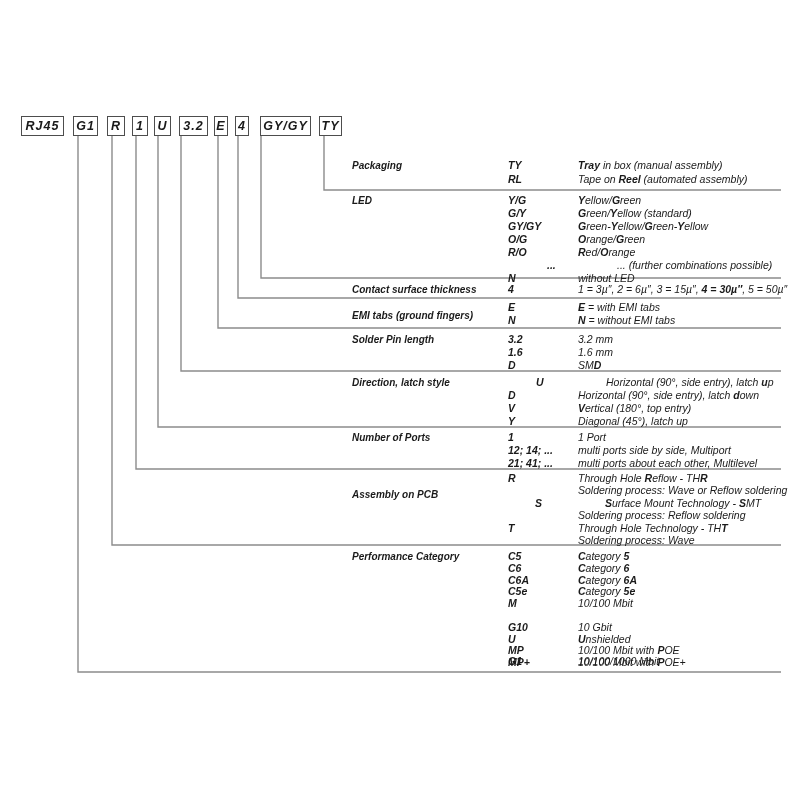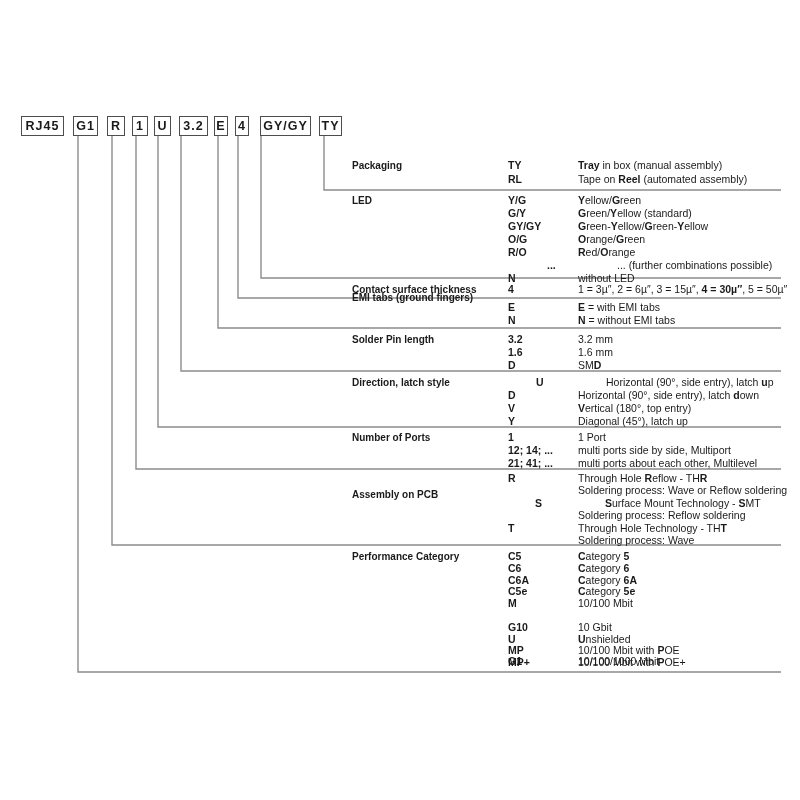--- a/index.html
+++ b/index.html
@@ -1,21 +1,21 @@
 <!DOCTYPE html>
 <html><head>
 <meta charset="utf-8">
 <style>
   html,body{margin:0;padding:0;}
   body{
     width:800px;height:800px;background:#ffffff;
     font-family:"Liberation Sans",sans-serif;color:#1a1a1a;
     position:relative;overflow:hidden;
   }
-  #canvas{position:absolute;left:0;top:0;width:800px;height:564px;}
+  #canvas{position:absolute;left:0;top:0;width:800px;height:564px;font-style:italic;}
   #lines-svg{position:absolute;left:0;top:0;width:800px;height:800px;}
   .pbox{
     position:absolute;top:116px;height:20px;box-sizing:border-box;
     border:1px solid #4d4d4d;background:#ffffff;
     display:flex;align-items:center;justify-content:center;
     font-weight:bold;font-size:12.5px;letter-spacing:1px;white-space:nowrap;
   }
   .pn-title{
     position:absolute;left:349px;top:119px;
     font-weight:bold;font-size:13.5px;letter-spacing:.2px;white-space:nowrap;
@@ -71,21 +71,21 @@
         <div class="row" style="top: 234px;"><span class="code">O/G</span><span class="desc"><b>O</b>range/<b>G</b>reen</span></div>
         <div class="row" style="top: 247px;"><span class="code">R/O</span><span class="desc"><b>R</b>ed/<b>O</b>range</span></div>
         <div class="row" style="top: 260px; margin-left: 39px;"><span class="code">...</span><span class="desc">... (further combinations possible)</span></div>
         <div class="row" style="top: 273px;"><span class="code">N</span><span class="desc">without LED</span></div>
       </div>
       <div>
         <div class="sec-label" style="top: 284px;">Contact surface thickness</div>
         <div class="row" style="top: 284px;"><span class="code">4</span><span class="desc">1 = 3µ″, 2 = 6µ″, 3 = 15µ″, <b>4 = 30µ″</b>, 5 = 50µ″</span></div>
       </div>
       <div>
-        <div class="sec-label" style="top: 292px;">EMI tabs (ground fingers)</div>
+        <div class="sec-label" style="top: 310px;">EMI tabs (ground fingers)</div>
         <div class="row" style="top: 302px;"><span class="code">E</span><span class="desc"><b>E</b> = with EMI tabs</span></div>
         <div class="row" style="top: 315px;"><span class="code">N</span><span class="desc"><b>N</b> = without EMI tabs</span></div>
       </div>
       <div>
         <div class="sec-label" style="top: 334px;">Solder Pin length</div>
         <div class="row" style="top: 334px;"><span class="code">3.2</span><span class="desc">3.2 mm</span></div>
         <div class="row" style="top: 347px;"><span class="code">1.6</span><span class="desc">1.6 mm</span></div>
         <div class="row" style="top: 360px;"><span class="code">D</span><span class="desc">SM<b>D</b></span></div>
       </div>
       <div>

